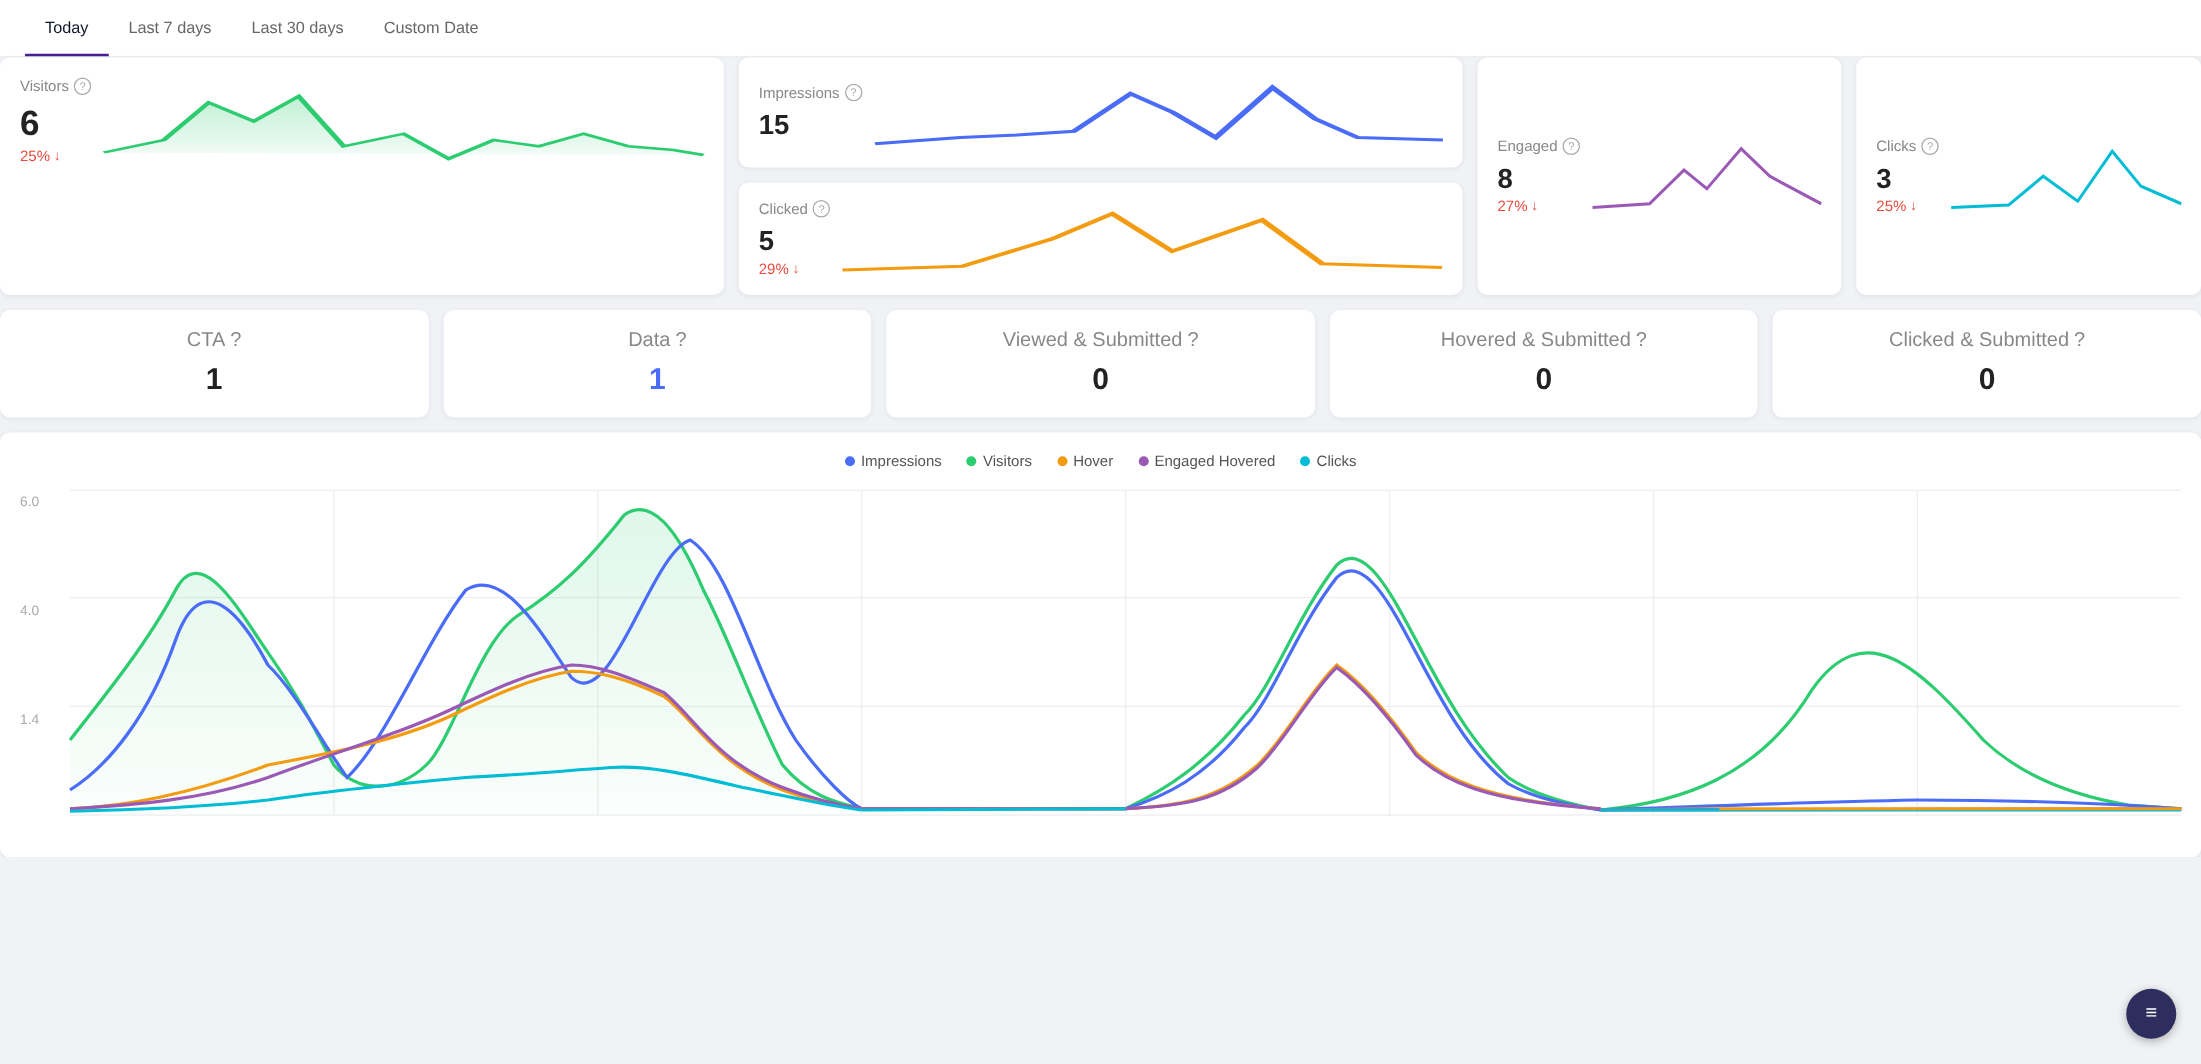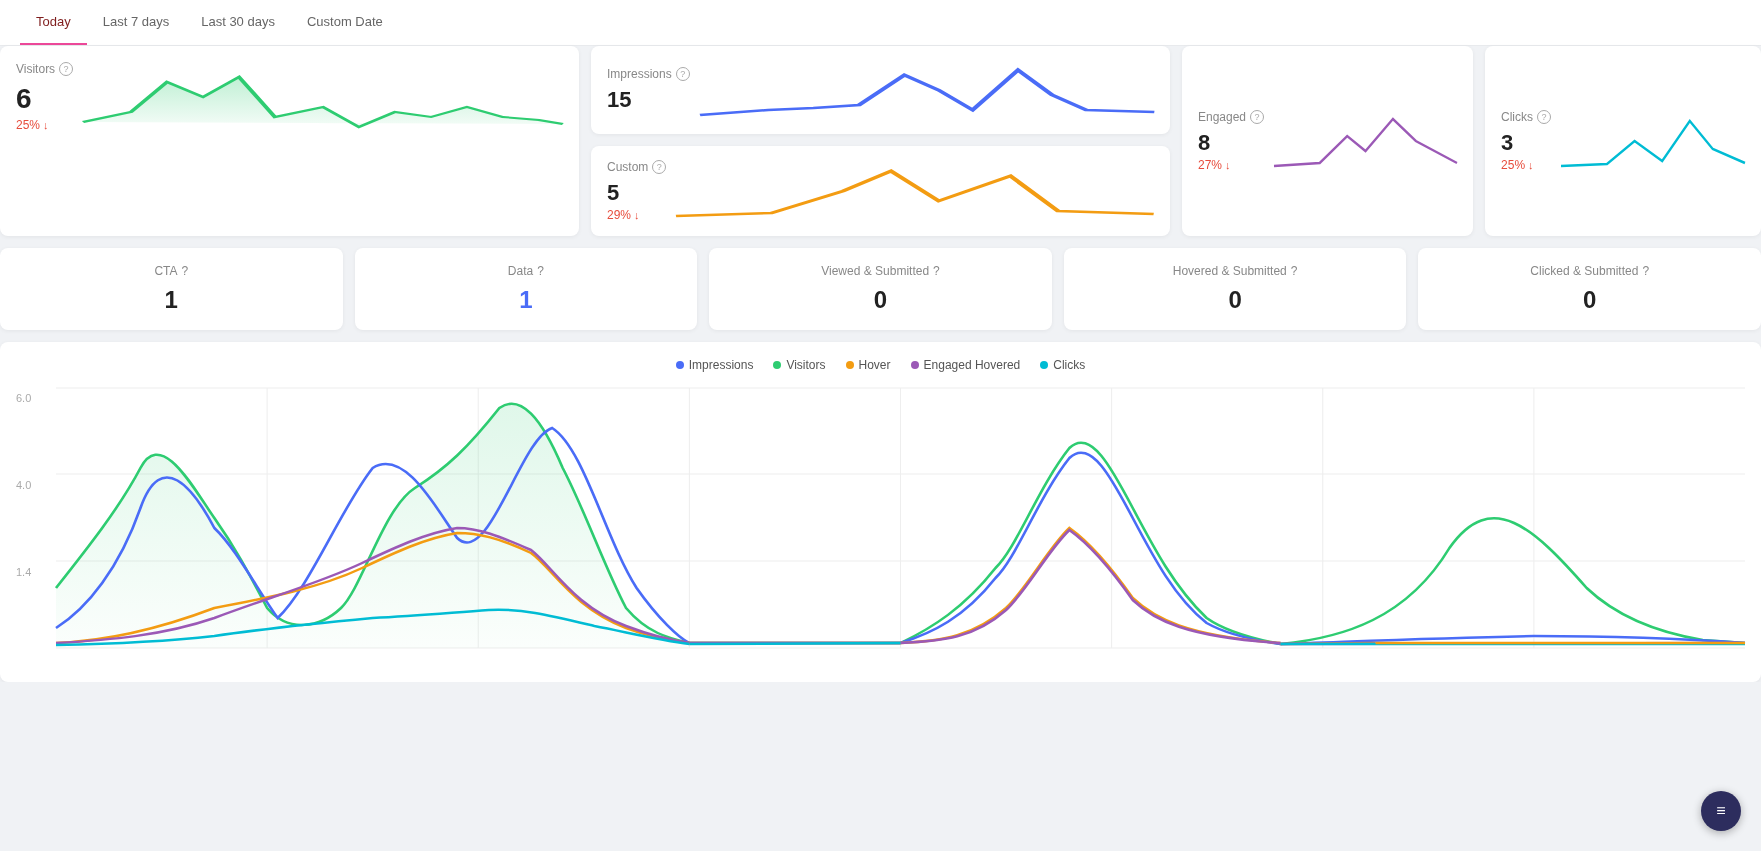--- a/index.html
+++ b/index.html
@@ -1,20 +1,20 @@
 <!DOCTYPE html>
 <html><head>
   <meta charset="utf-8">
   <style>
     * { box-sizing: border-box; margin: 0; padding: 0; }
     body { font-family: -apple-system, BlinkMacSystemFont, 'Segoe UI', sans-serif; background: #f0f2f5; color: #333; font-size: 14px; }
 
     .top-nav { background: #fff; padding: 0 20px; display: flex; align-items: center; border-bottom: 1px solid #e8eaed; }
     .nav-tab { padding: 14px 16px; cursor: pointer; font-size: 13px; color: #666; border-bottom: 2px solid transparent; }
-    .nav-tab.active { color: #7f1d1d; border-bottom: 2px solid #ec4899; font-weight: 500; }
+    .nav-tab.active { color: #0f172a; border-bottom: 2px solid #4c1d95; font-weight: 500; }
 
     .dashboard { padding: 0; }
 
     .top-cards { display: grid; grid-template-columns: 1fr 1fr 1fr; gap: 12px; margin-bottom: 12px; }
 
     .card { background: #fff; border-radius: 8px; padding: 16px; box-shadow: 0 1px 4px rgba(0,0,0,0.06); }
     .card-label { font-size: 12px; color: #888; margin-bottom: 6px; display: flex; align-items: center; gap: 4px; }
     .card-label .help-icon { width: 14px; height: 14px; border-radius: 50%; border: 1px solid #aaa; display: inline-flex; align-items: center; justify-content: center; font-size: 9px; color: #aaa; cursor: pointer; }
     .card-value { font-size: 28px; font-weight: 600; color: #222; line-height: 1.2; }
     .card-change { font-size: 12px; color: #e74c3c; display: flex; align-items: center; gap: 3px; margin-top: 2px; }
@@ -23,21 +23,21 @@
     .visitors-card { grid-column: span 1; display: flex; flex-direction: column; }
     .visitors-card .card-content { display: flex; justify-content: space-between; align-items: flex-start; }
     .visitors-card .card-info { flex: 0 0 auto; }
     .visitors-card .chart-area { flex: 1; margin-left: 10px; height: 80px; }
     .metric-card { background: #fff; border-radius: 8px; padding: 14px 16px; box-shadow: 0 1px 4px rgba(0,0,0,0.06); display: flex; justify-content: space-between; align-items: center; }
     .metric-info { flex: 0 0 auto; }
     .metric-chart { flex: 1; margin-left: 10px; height: 60px; }
 
     .bottom-stat-cards { display: grid; grid-template-columns: repeat(5, 1fr); gap: 12px; margin-bottom: 12px; }
     .stat-card { background: #fff; border-radius: 8px; padding: 16px; box-shadow: 0 1px 4px rgba(0,0,0,0.06); text-align: center; }
-    .stat-card .stat-label { font-size: 12px; color: #888; margin-bottom: 8px; display: flex; align-items: center; justify-content: center; gap: 4px; }
+    .stat-card .stat-label { font-size: 16px; color: #888; margin-bottom: 8px; display: flex; align-items: center; justify-content: center; gap: 4px; }
     .stat-card .stat-value { font-size: 24px; font-weight: 600; color: #222; }
     .stat-card .stat-value.link { color: #4a6cf7; cursor: pointer; }
 
     .chart-card { background: #fff; border-radius: 8px; padding: 16px; box-shadow: 0 1px 4px rgba(0,0,0,0.06); height: 340px; position: relative; overflow: hidden; }
     .chart-legend { display: flex; justify-content: center; gap: 20px; margin-bottom: 16px; flex-wrap: wrap; }
     .legend-item { display: flex; align-items: center; gap: 5px; font-size: 12px; color: #555; }
     .legend-dot { width: 8px; height: 8px; border-radius: 50%; }
 
     .chart-area-main { position: relative; width: 100%; height: 260px; }
     .y-labels { position: absolute; left: 0; top: 4px; height: 100%; display: flex; flex-direction: column; justify-content: space-between; font-size: 11px; color: #aaa; width: 35px; }
@@ -105,21 +105,21 @@
         <div class="metric-chart">
           <svg class="sparkline" viewBox="0 0 200 60" preserveAspectRatio="none">
             <path d="M0,55 L30,50 L50,48 L70,45 L90,15 L105,30 L120,50 L140,10 L155,35 L170,50 L200,52" fill="none" stroke="#4a6cf7" stroke-width="2.5"></path>
           </svg>
         </div>
       </div>
 
       <div class="metric-card">
         <div class="metric-info">
           <div class="card-label">
-            <span>Custom</span>
+            <span>Clicked</span>
             <span class="help-icon">?</span>
           </div>
           <div class="card-value" style="font-size:22px;">5</div>
           <div class="card-change">
             <span>29%</span>
             <span class="arrow">↓</span>
           </div>
         </div>
         <div class="metric-chart">
           <svg class="sparkline" viewBox="0 0 200 60" preserveAspectRatio="none">

